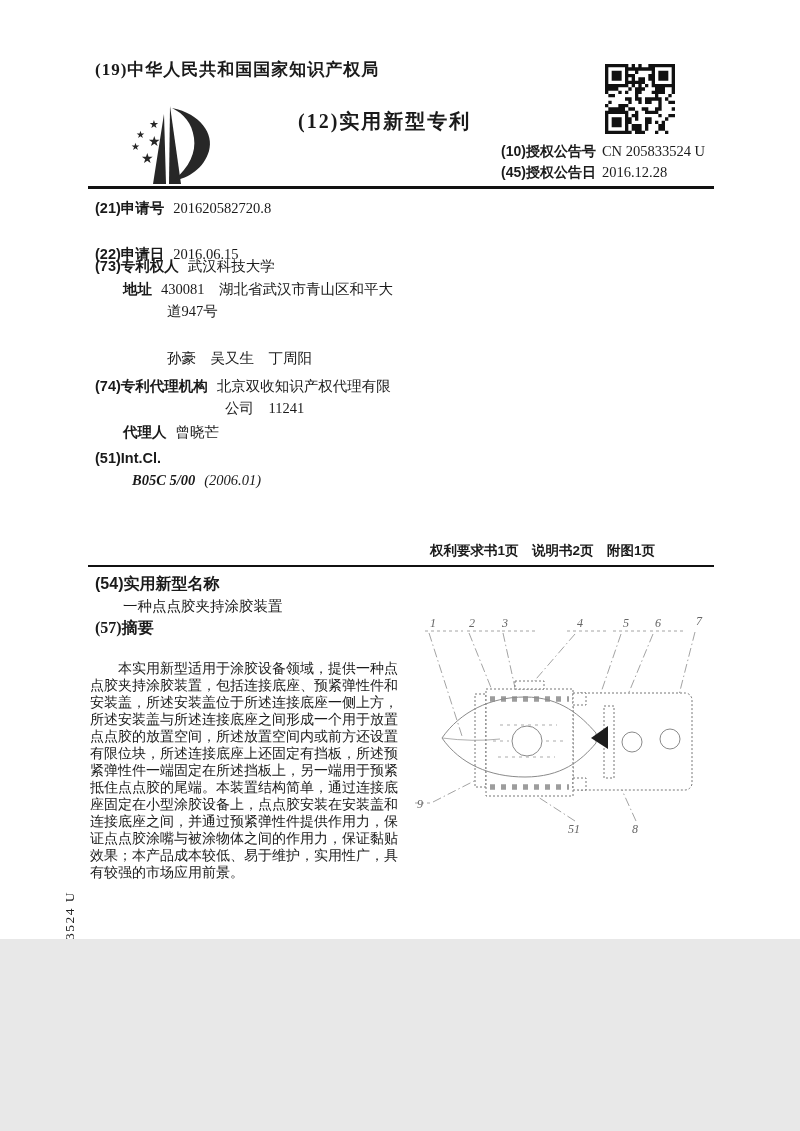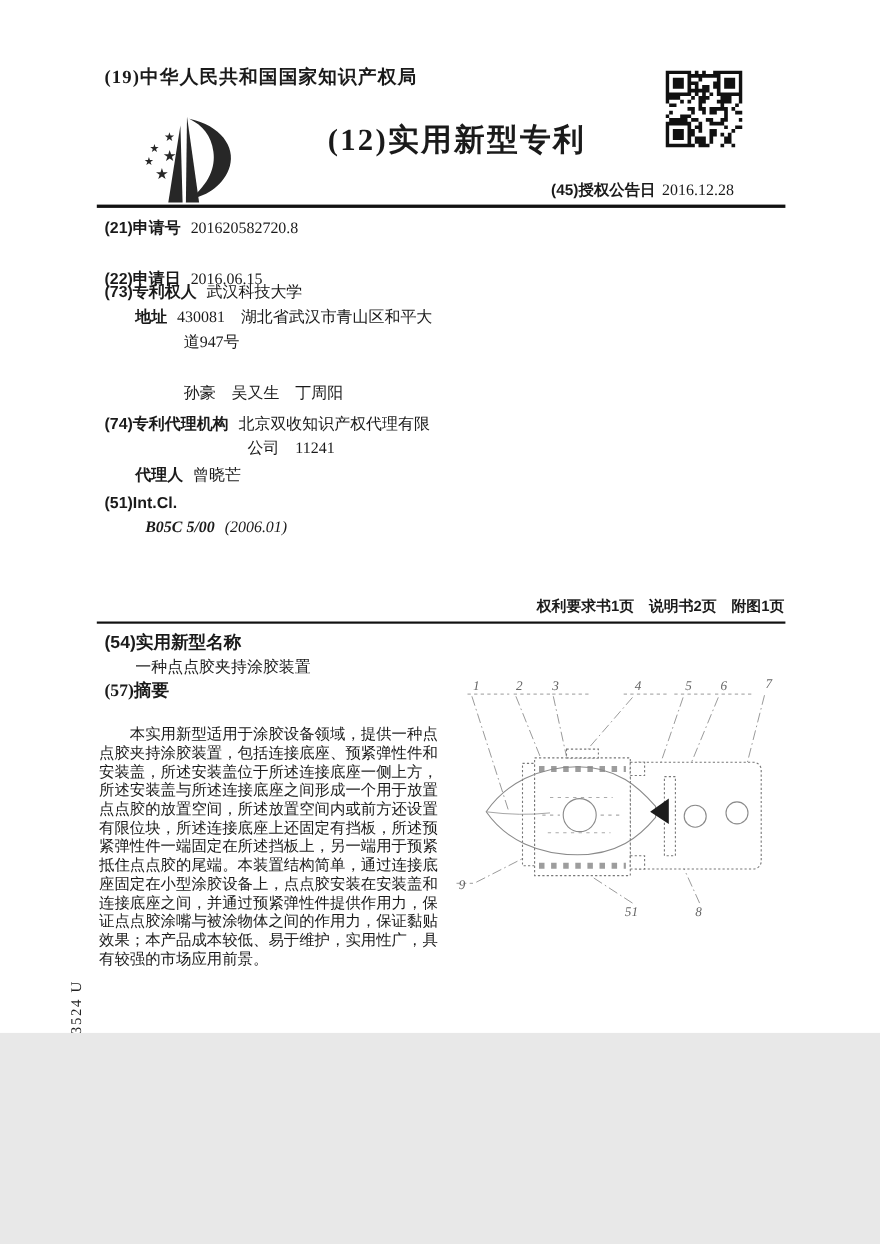--- a/index.html
+++ b/index.html
@@ -8,27 +8,27 @@
     width:800px;height:939px;
     background:#ffffff;
     overflow:hidden;
     font-family:"Liberation Serif","DejaVu Serif",serif;
     color:#1a1a1a;
   }
   .abs{position:absolute;white-space:nowrap;}
   .lbl{font-weight:bold;font-family:"Liberation Sans","DejaVu Sans",sans-serif;}
   .val{font-family:"Liberation Serif","DejaVu Serif",serif;}
   .office{left:95px;top:58px;font-size:17px;font-weight:600;letter-spacing:1px;}
-  .doc-type{left:298px;top:108px;font-size:28px;font-weight:bold;letter-spacing:2px;}
+  .doc-type{left:298px;top:108px;font-size:20px;font-weight:bold;letter-spacing:2px;}
   .pubrow{font-size:14px;}
   .pubrow .val{margin-left:6px;font-size:14.5px;}
   .rule{position:absolute;background:#111;}
   .bib{font-size:14.5px;line-height:21px;}
   .bib .val{margin-left:9px;}
-  .pages-info{left:430px;top:542px;width:283px;text-align:right;font-size:13.5px;font-weight:bold;font-family:"Liberation Sans","DejaVu Sans",sans-serif;}
+  .pages-info{left:430px;top:542px;width:283px;text-align:left;font-size:13.5px;font-weight:bold;font-family:"Liberation Sans","DejaVu Sans",sans-serif;}
   .sec-label{font-size:16px;font-weight:bold;font-family:"Liberation Sans","DejaVu Sans",sans-serif;}
   .abstract{
     left:90px;top:636px;width:308px;
     white-space:normal;
     font-size:14px;line-height:17px;
     text-align:justify;text-justify:inter-character;
     text-indent:2em;
     margin-top:24px;
   }
   .side-code{
@@ -67,20 +67,23 @@
       <text x="26" y="28" font-size="11" fill="#272727">★</text>
       <text x="13" y="38" font-size="10" fill="#272727">★</text>
       <text x="25" y="46" font-size="14" fill="#272727">★</text>
       <text x="8" y="50" font-size="10" fill="#272727">★</text>
       <text x="18" y="63" font-size="14" fill="#272727">★</text>
     </svg>
   </div>
 
   <div class="abs doc-type">(12)实用新型专利</div>
 
+  <div class="abs pubrow" style="left:501px;top:143px;">
+    <span class="lbl">(10)授权公告号</span><span class="val">CN 205833524 U</span>
+  </div>
   <div class="abs pubrow" style="left:501px;top:164px;">
     <span class="lbl">(45)授权公告日</span><span class="val">2016.12.28</span>
   </div>
 
   <div class="rule" style="left:88px;top:186px;width:626px;height:2.5px;"></div>
 
   <div class="abs bib" style="left:95px;top:198px;">
     <span class="lbl">(21)申请号</span><span class="val">201620582720.8</span>
   </div>
   <div class="abs bib" style="left:95px;top:244px;">

